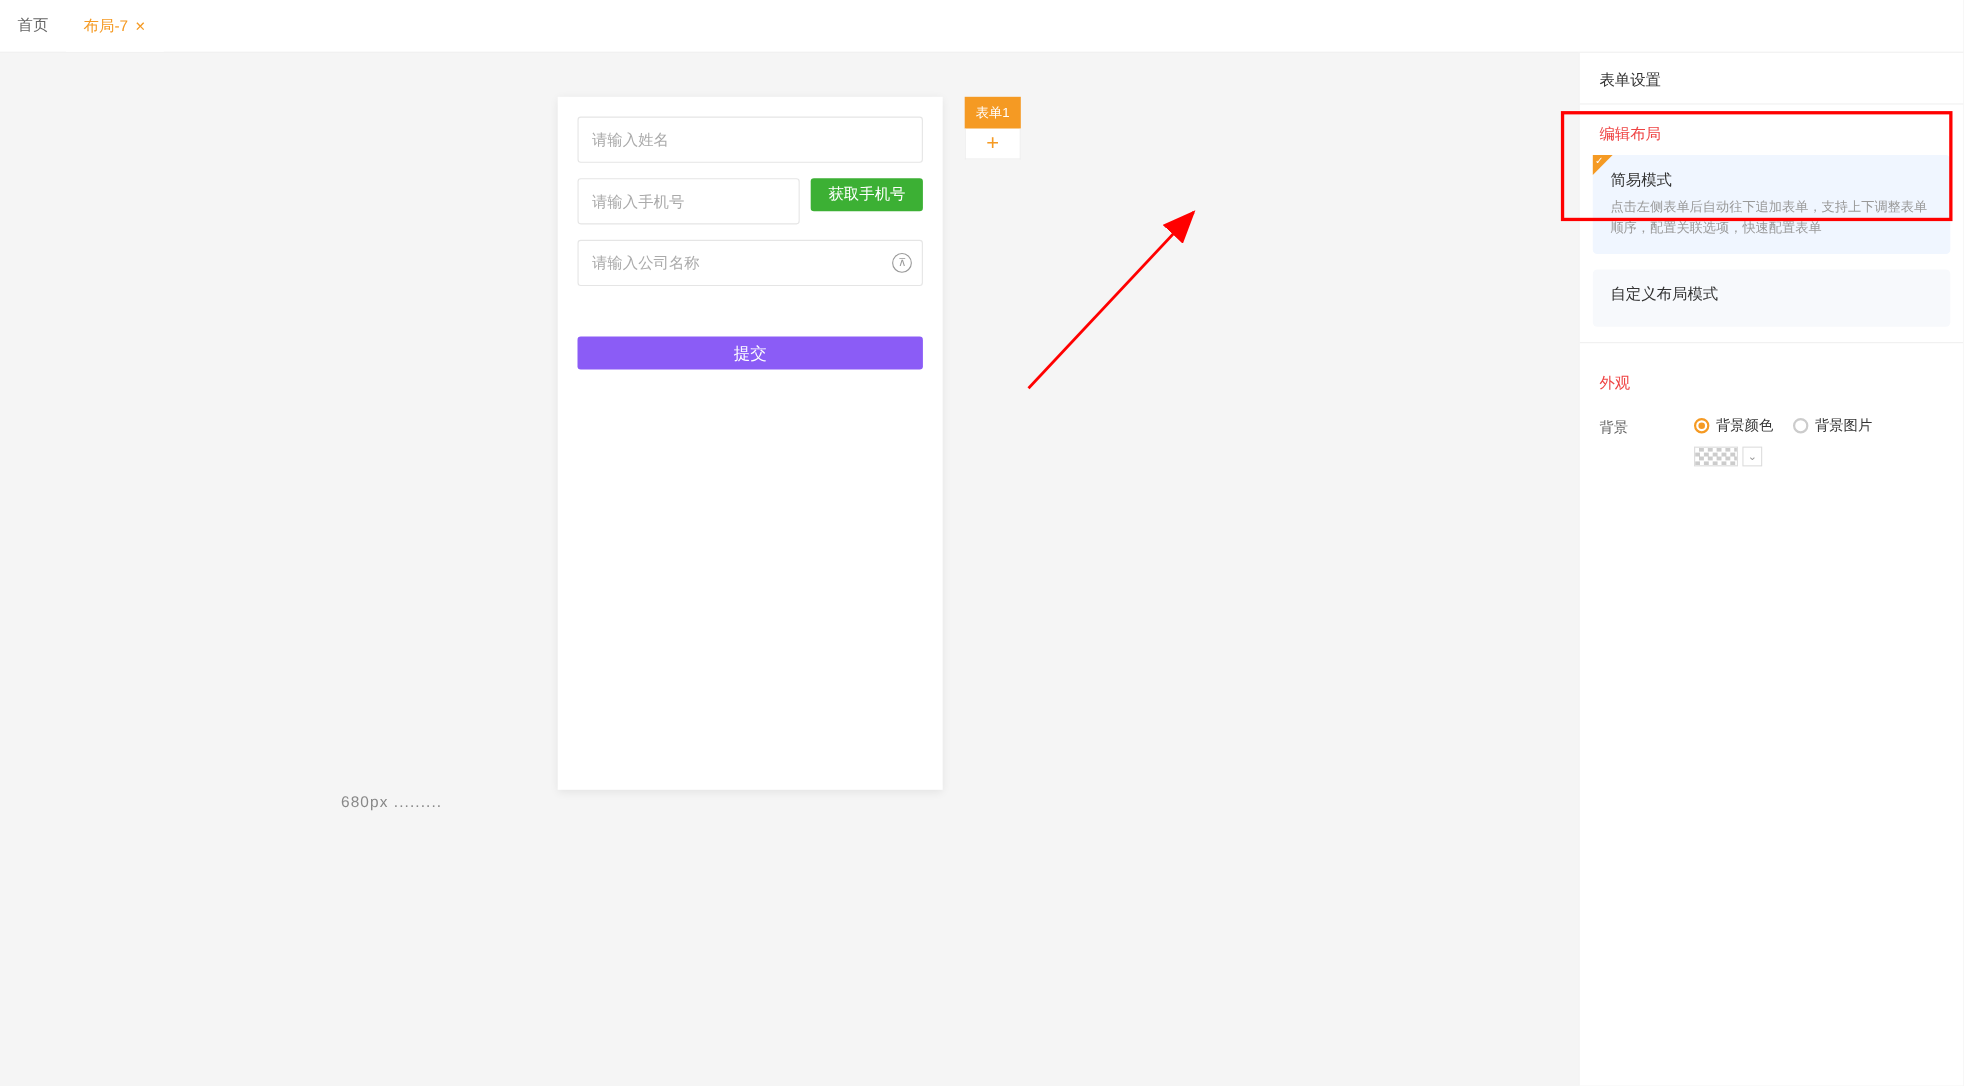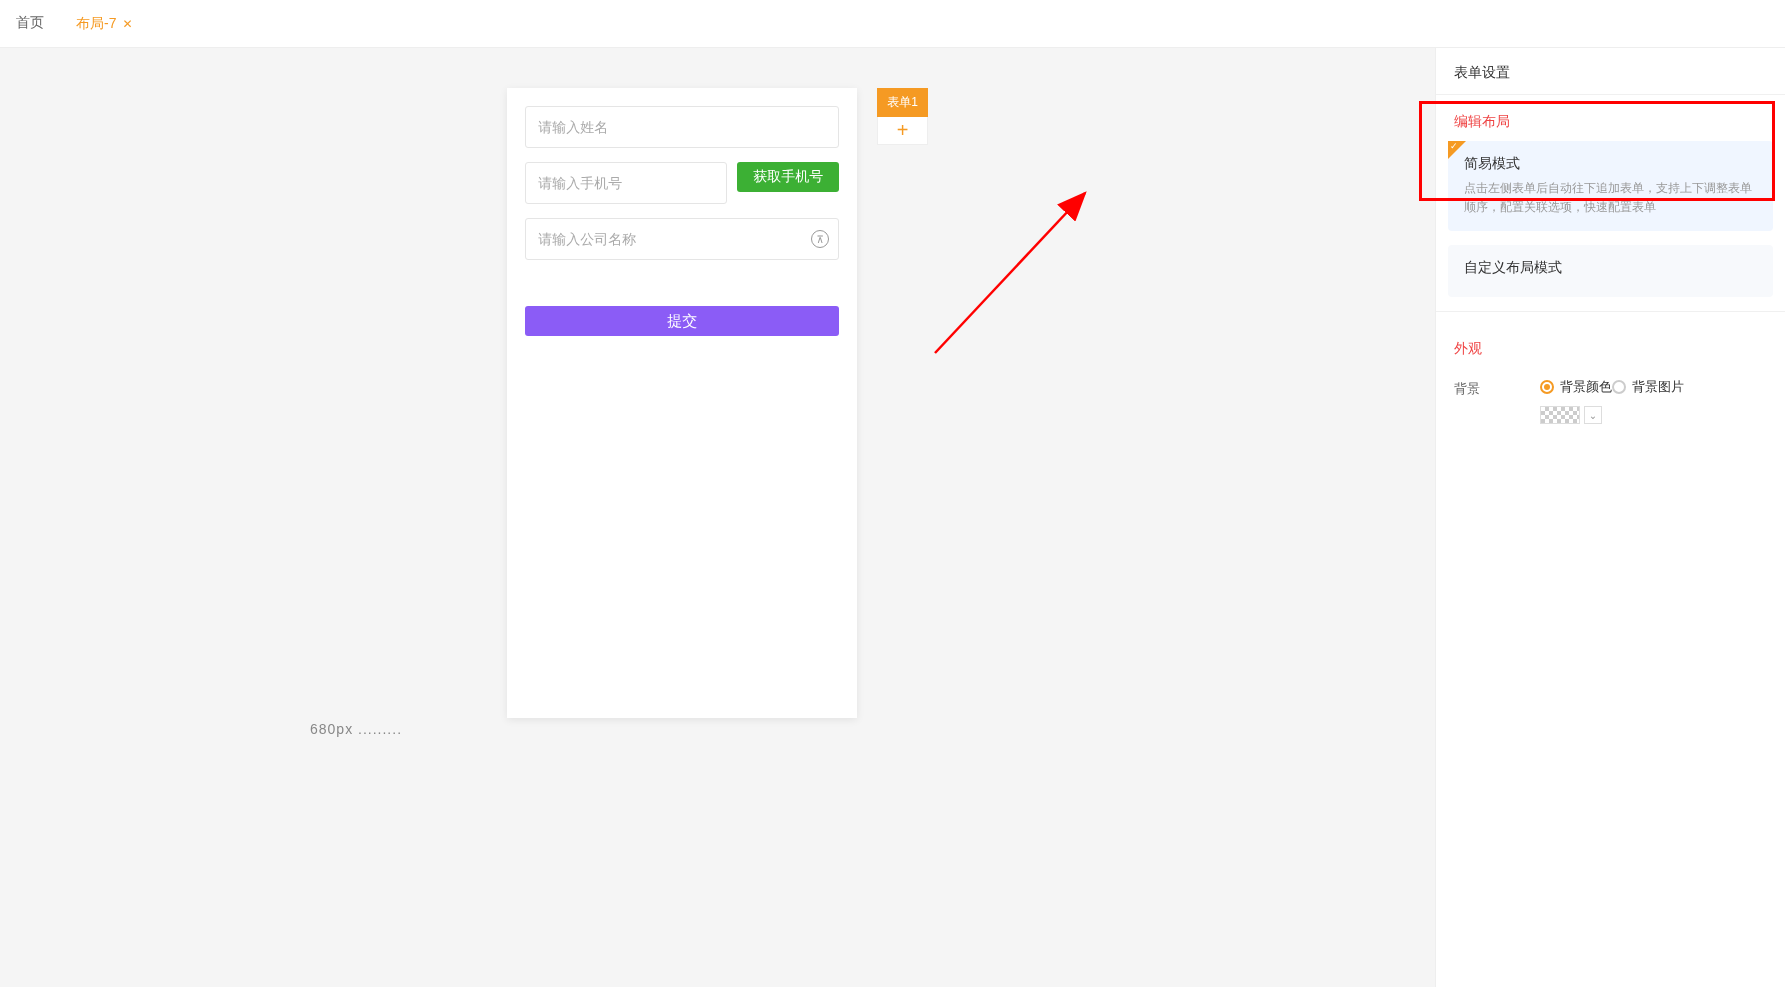--- a/index.html
+++ b/index.html
@@ -44,21 +44,21 @@
     .mode-corner { position: absolute; left: 0; top: 0; width: 0; height: 0; border-top: 18px solid #f59a23; border-right: 18px solid transparent; }
     .mode-check { position: absolute; left: 2px; top: 0; color: #fff; font-size: 9px; }
     .mode-title { font-size: 14px; color: #333; margin-bottom: 6px; }
     .mode-desc { font-size: 12px; color: #999; line-height: 1.6; }
     
     .divider { height: 1px; background: #f0f0f0; margin: 10px 0; }
     
     .appearance-row { display: flex; align-items: flex-start; padding: 10px 18px; gap: 60px; }
     .appearance-label { font-size: 13px; color: #666; padding-top: 2px; }
     .appearance-controls { flex: 1; }
-    .radio-row { display: flex; margin-bottom: 10px; }
+    .radio-row { display: flex; gap: 18px; margin-bottom: 10px; }
     .radio-item { display: flex; align-items: center; gap: 6px; font-size: 13px; color: #333; cursor: pointer; }
     .radio-circle { width: 14px; height: 14px; border: 2px solid #ccc; border-radius: 50%; display: flex; align-items: center; justify-content: center; }
     .radio-circle.checked { border-color: #f59a23; }
     .radio-dot { width: 6px; height: 6px; background: #f59a23; border-radius: 50%; }
     .color-picker-row { display: flex; align-items: center; gap: 4px; }
     .color-swatch { width: 40px; height: 18px; background: repeating-conic-gradient(#ccc 0% 25%, #fff 0% 50%) 0 0 / 8px 8px; border: 1px solid #ddd; cursor: pointer; }
     .color-dropdown { width: 18px; height: 18px; border: 1px solid #ddd; display: flex; align-items: center; justify-content: center; font-size: 10px; color: #999; cursor: pointer; background: #fff; }
   </style>
 </head>
 <body>

